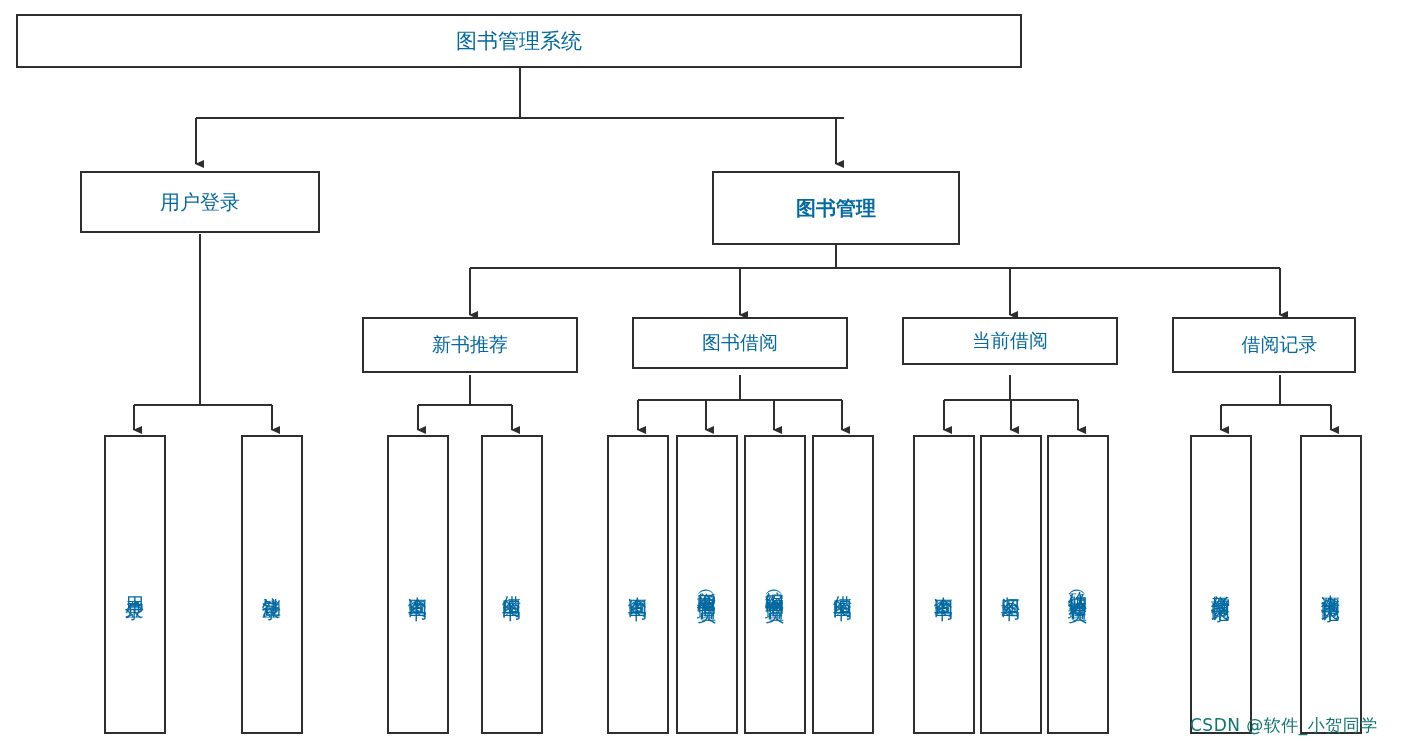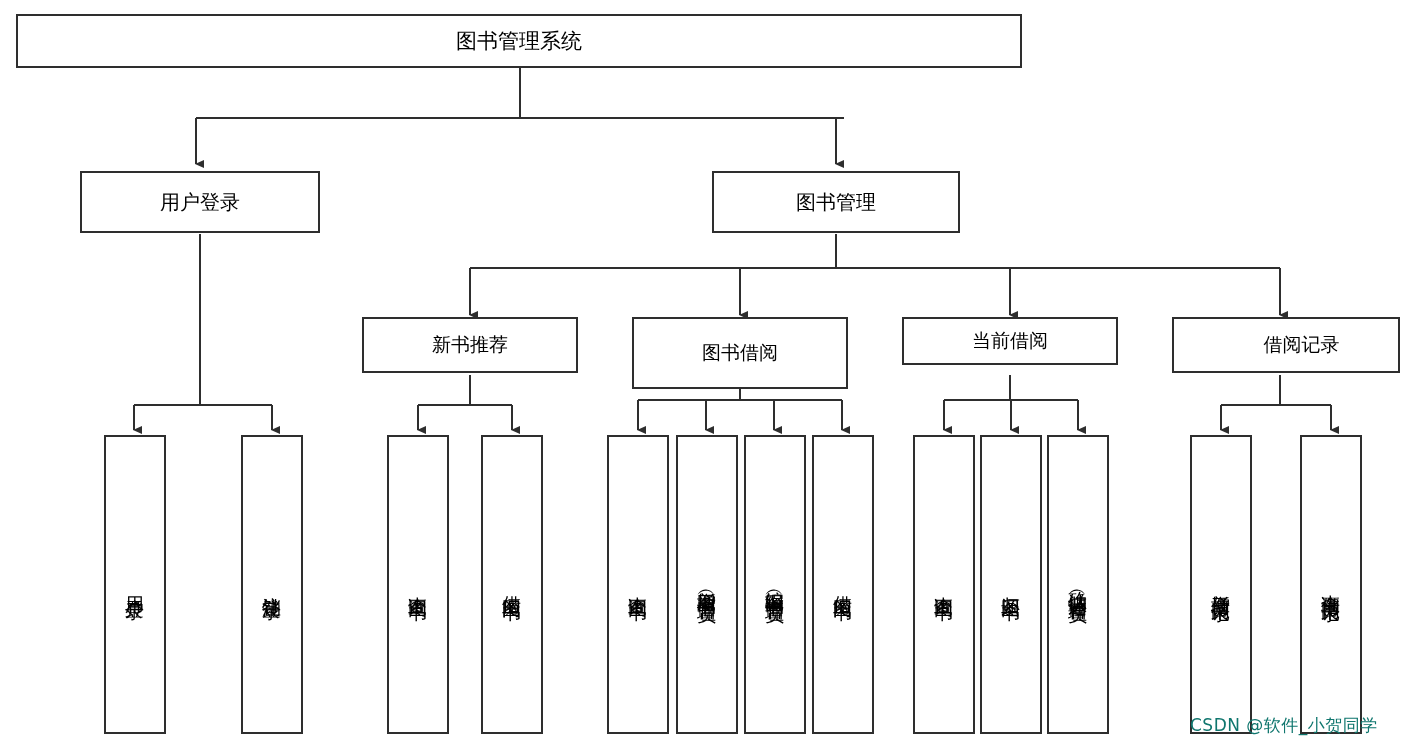--- a/index.html
+++ b/index.html
@@ -31,21 +31,21 @@
     border: 2px solid #2e2e2e;
     display: flex;
     align-items: center;
     justify-content: center;
     color: #2b2b2b;
   }
   .node .node-label {
     display: block;
     text-align: center;
     line-height: 1.15;
-    color: #000000;
+    color: #0369a1;
   }
   
   .node.root {
     border-width: 2px;
   }
   .node.root .node-label {
     font-size: 21px;
   }
   .node.level2 .node-label {
     font-size: 20px;
@@ -135,37 +135,37 @@
   </svg>
 
   <div class="node root" style="left:16px; top:14px; width:1006px; height:54px;">
     <span class="node-label">图书管理系统</span>
   </div>
 
   <div class="node level2" style="left:80px; top:171px; width:240px; height:62px;">
     <span class="node-label">用户登录</span>
   </div>
 
-  <div class="node level2" style="left:712px; top:171px; width:248px; height:62px;">
+  <div class="node level2" style="left:712px; top:171px; width:248px; height:74px;font-weight:bold;">
     <span class="node-label">图书管理</span>
   </div>
 
   <div class="node level3" style="left:362px; top:317px; width:216px; height:56px;">
     <span class="node-label">新书推荐</span>
   </div>
 
-  <div class="node level3" style="left:632px; top:317px; width:216px; height:72px;">
+  <div class="node level3" style="left:632px; top:317px; width:216px; height:52px;">
     <span class="node-label">图书借阅</span>
   </div>
 
   <div class="node level3" style="left:902px; top:317px; width:216px; height:48px;">
     <span class="node-label">当前借阅</span>
   </div>
 
-  <div class="node level3" style="left:1172px; top:317px; width:228px; height:56px;padding-left:31px;">
+  <div class="node level3" style="left:1172px; top:317px; width:184px; height:56px;padding-left:31px;">
     <span class="node-label">借阅记录</span>
   </div>
 
   <div class="node leaf" style="left:104px; top:435px; width:62px; height:299px;">
     <span class="node-label">用户登录</span>
   </div>
 
   <div class="node leaf" style="left:241px; top:435px; width:62px; height:299px;">
     <span class="node-label">注销登录</span>
   </div>

